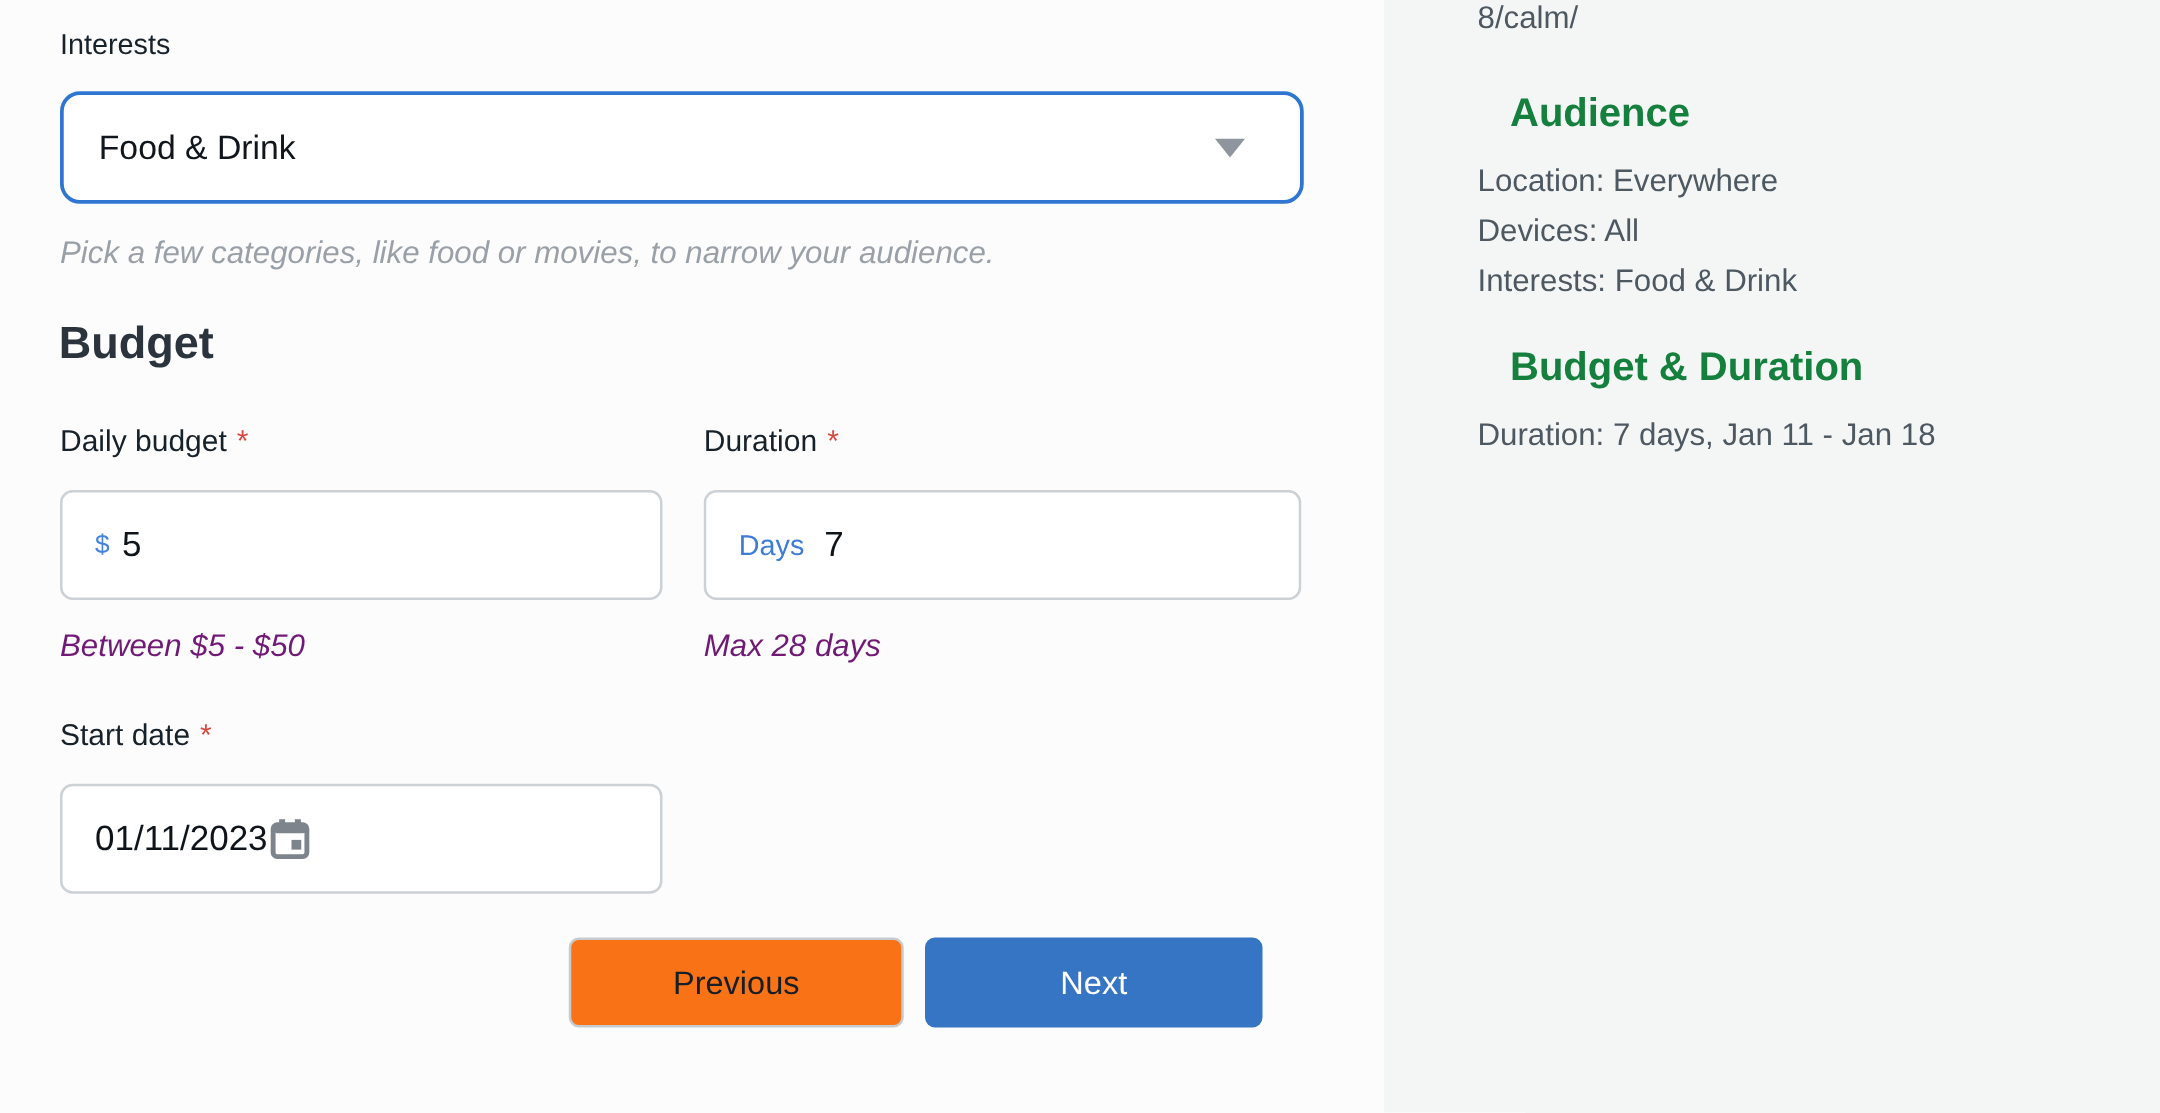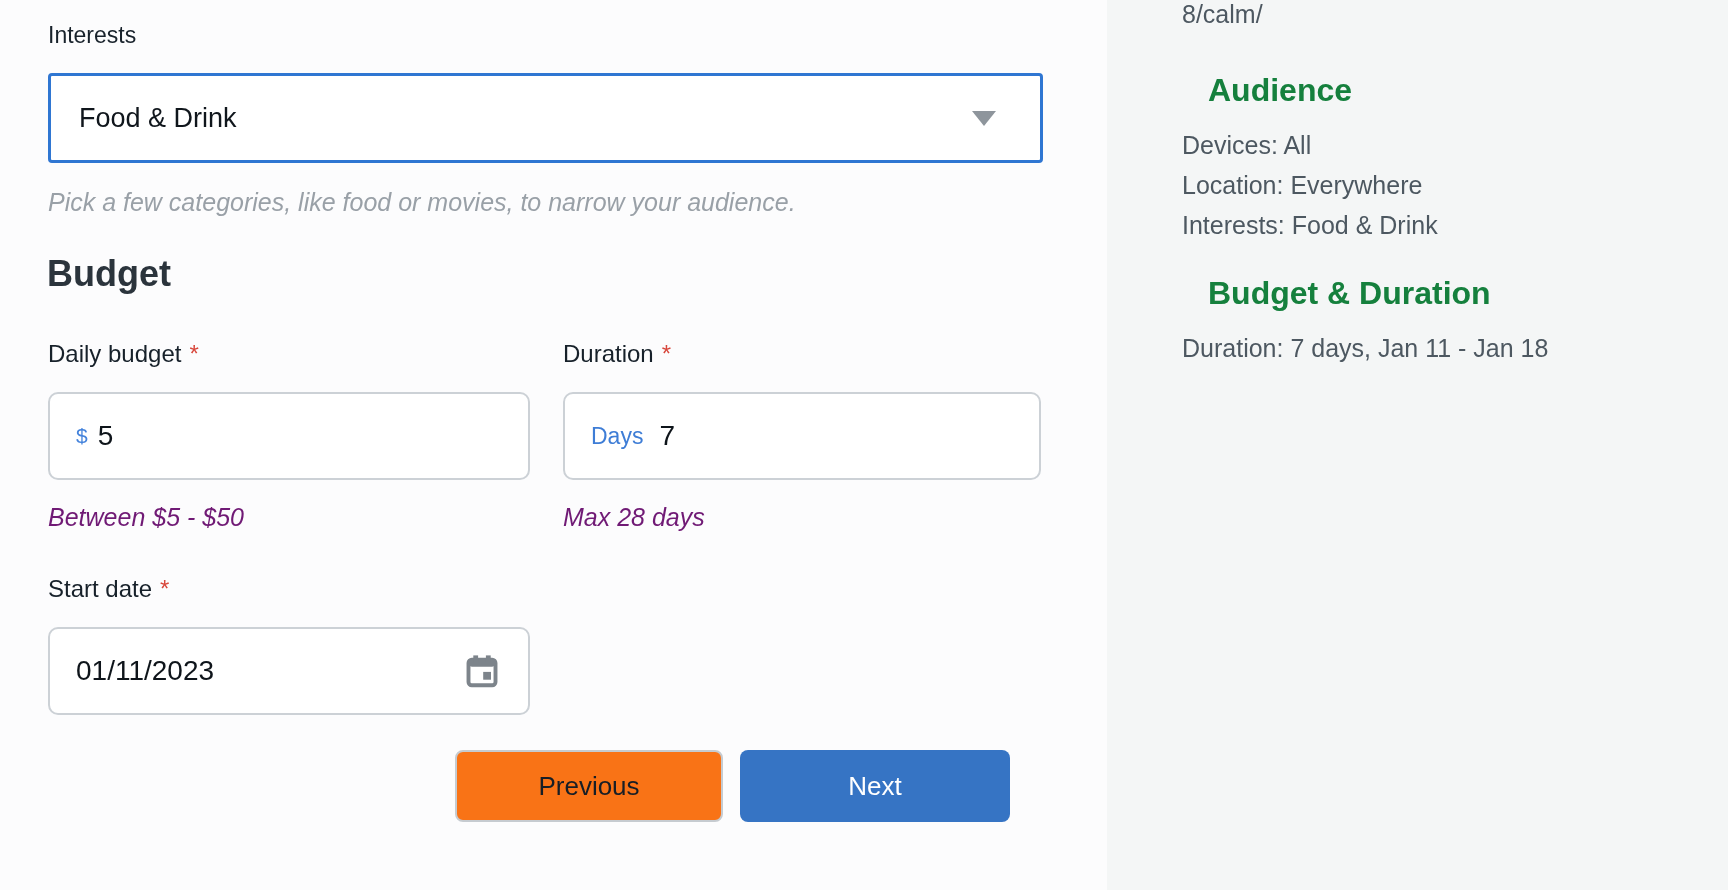--- a/index.html
+++ b/index.html
@@ -14,21 +14,21 @@
 
   
   .main { position:absolute; left:0; top:0; width:1107px; height:890px; background:#fcfcfd; }
 
   .interests-label {
     position:absolute; left:48px; top:22px;
     font-size:23px; color:#18222b;
   }
   .select {
     position:absolute; left:48px; top:73px; width:995px; height:90px;
-    background:#ffffff; border:3px solid #2f76d2; border-radius:4px;
+    background:#ffffff; border:3px solid #2f76d2; border-radius:16px;
     display:flex; align-items:center; justify-content:space-between;
     padding:0 44px 0 28px; cursor:pointer;
   }
   .select-value { font-size:27px; color:#10161c; }
   .caret {
     width:0; height:0;
     border-left:12px solid transparent; border-right:12px solid transparent;
     border-top:15px solid #8e959c;
   }
   .interests-helper {
@@ -61,21 +61,21 @@
     position:absolute; top:503px;
     font-style:italic; font-size:25px; color:#701a75;text-align:right;
   }
   .daily-helper { left:48px; }
   .duration-helper { left:563px; }
 
   .startdate-label { position:absolute; left:48px; top:575px; font-size:24px; font-weight:500; color:#17212a; }
   .startdate-input {
     position:absolute; left:48px; top:627px; width:482px; height:88px;
     background:#ffffff; border:2px solid #ccd1d6; border-radius:10px;
-    display:flex; align-items:center; justify-content:space-between;
+    display:flex; align-items:center; justify-content:flex-start;
     padding:0 28px 0 26px; cursor:text;
   }
   .calendar-icon { width:36px; height:36px; cursor:pointer; flex:0 0 auto; }
 
   .btn {
     position:absolute; top:750px; height:72px;
     display:flex; align-items:center; justify-content:center;
     border-radius:8px; font-size:26px; font-weight:500; cursor:pointer;
   }
   .btn-previous {
@@ -161,22 +161,22 @@
     <div class="btn btn-next">Next</div>
   </div>
 
   <div class="sidebar">
 
     <div class="url-fragment">8/calm/</div>
 
     <div class="summary-section audience">
       <div class="summary-heading">Audience</div>
       <div class="summary-lines">
+        <div class="summary-line">Location: Everywhere</div>
         <div class="summary-line">Devices: All</div>
-        <div class="summary-line">Location: Everywhere</div>
         <div class="summary-line">Interests: Food &amp; Drink</div>
       </div>
     </div>
 
     <div class="summary-section budget-duration">
       <div class="summary-heading">Budget &amp; Duration</div>
       <div class="summary-lines">
         <div class="summary-line">Duration: 7 days, Jan 11 - Jan 18</div>
       </div>
     </div>

